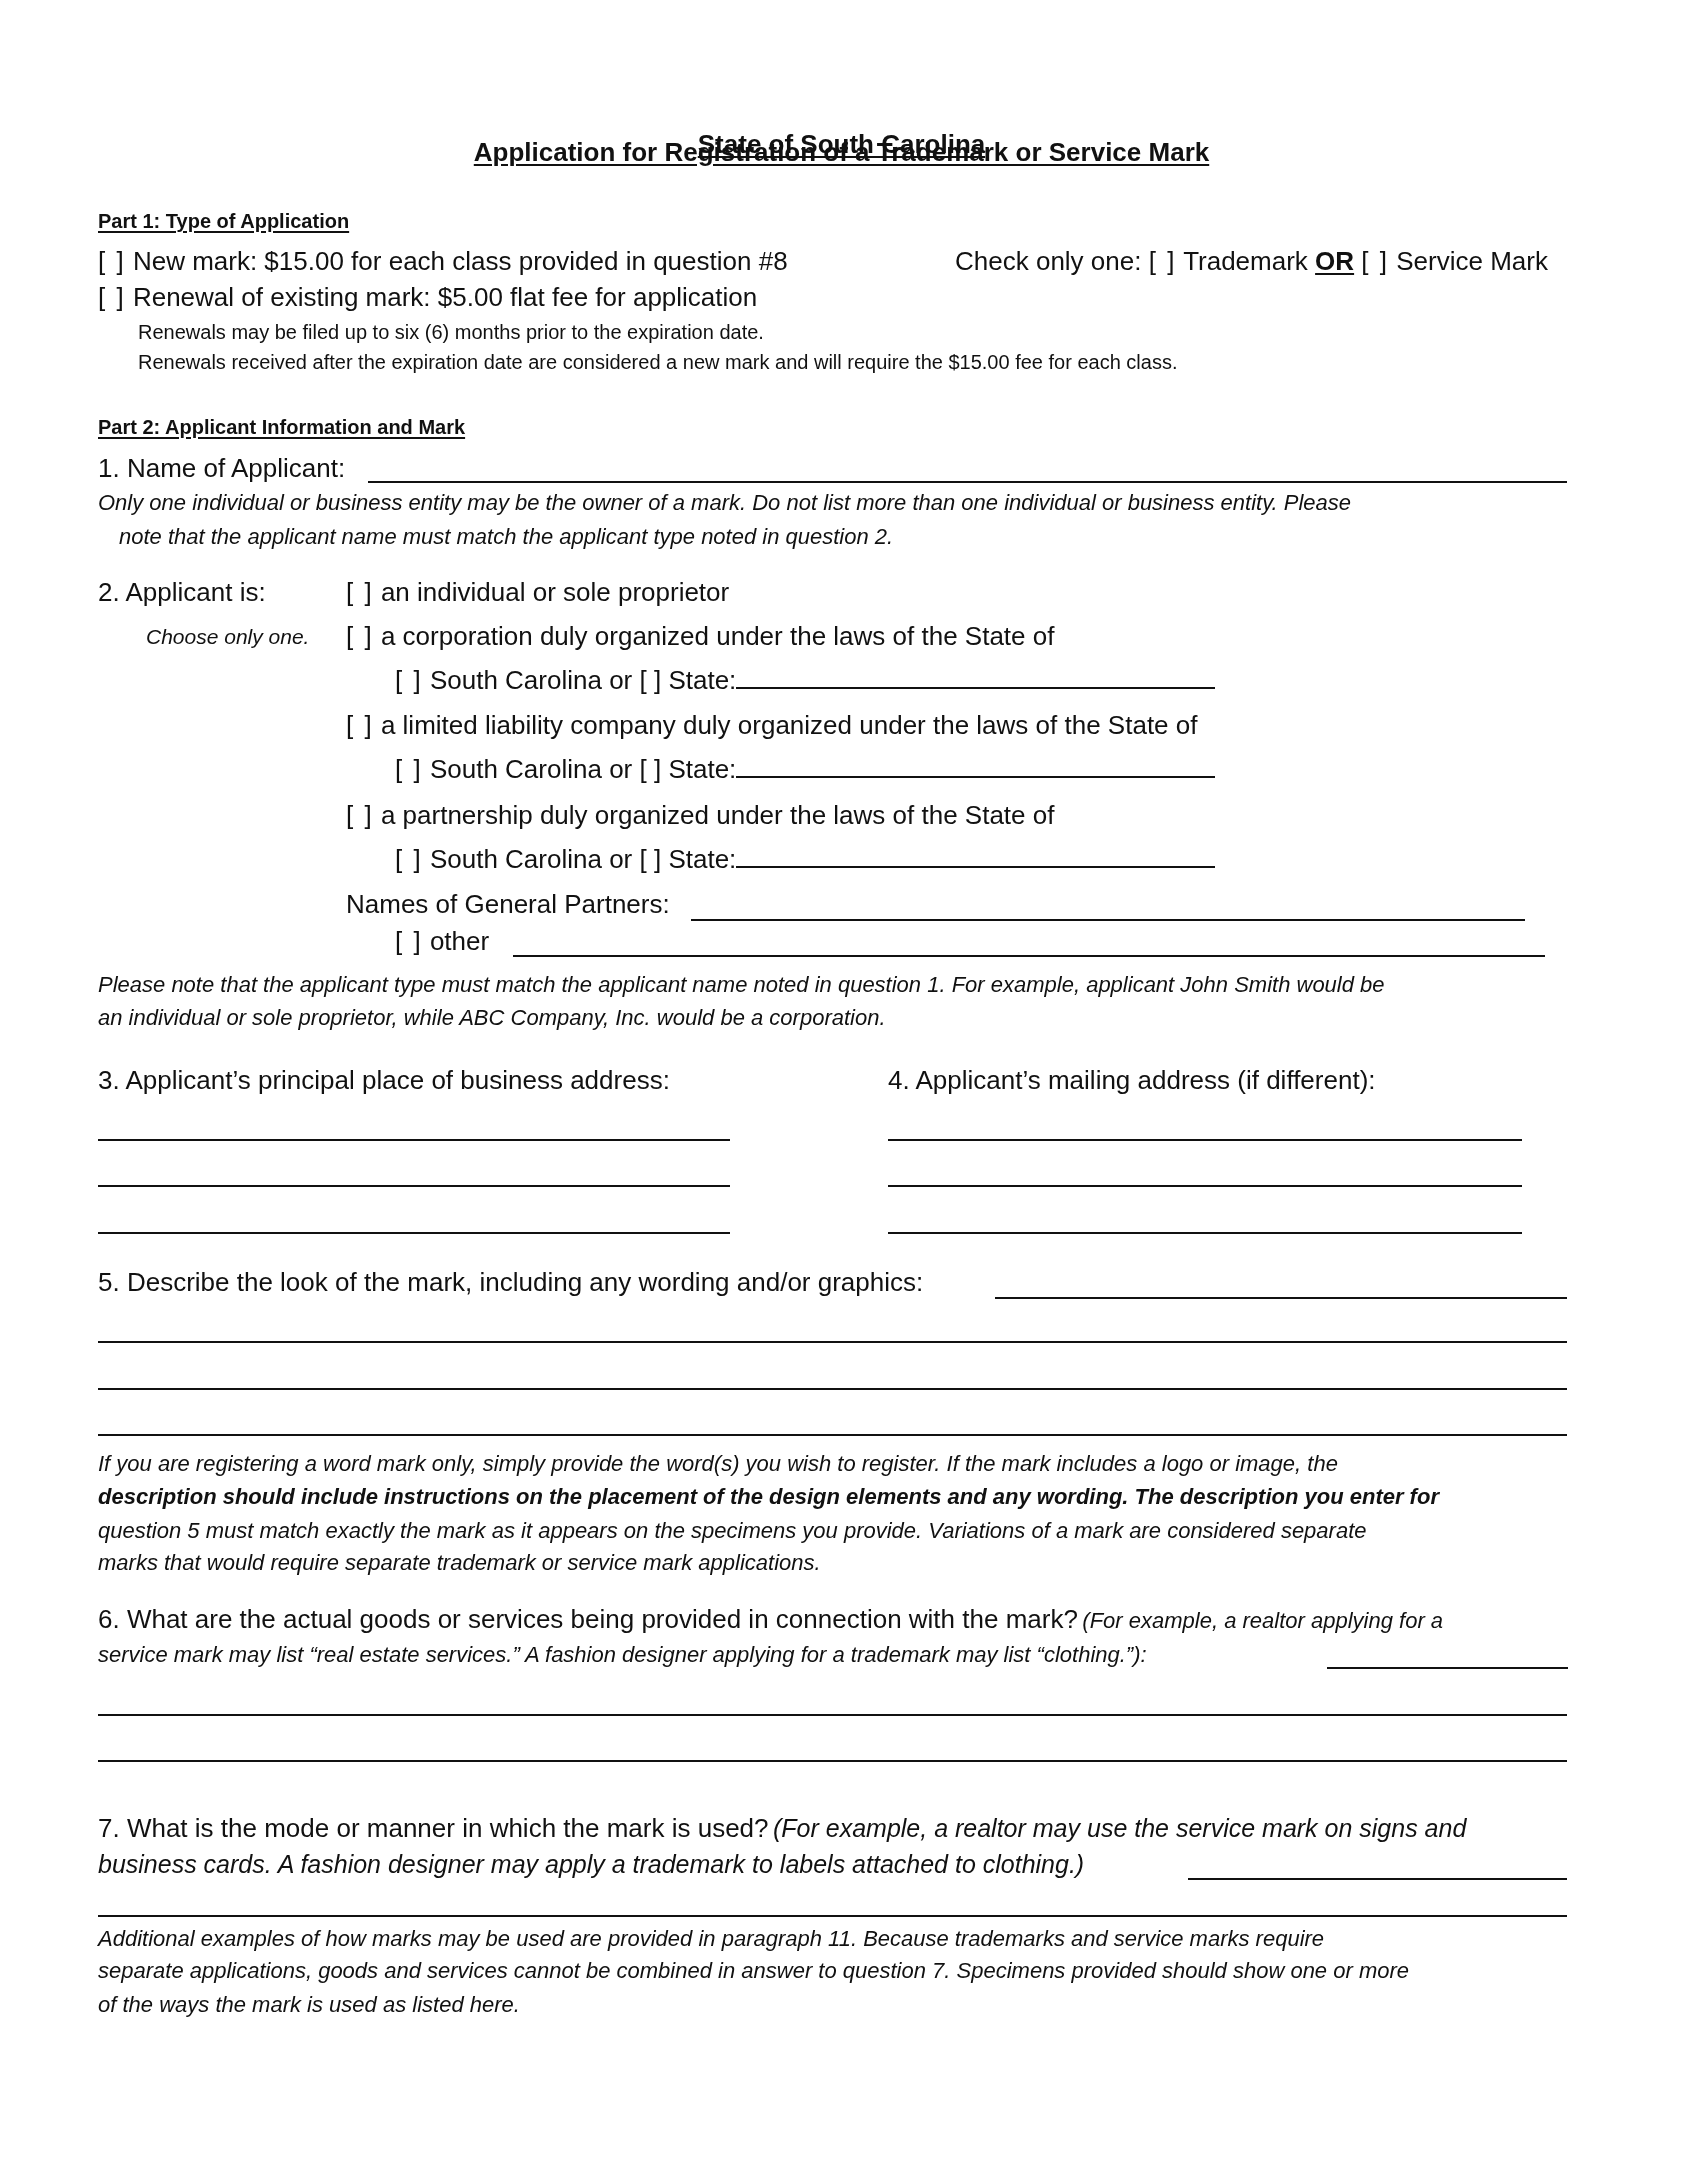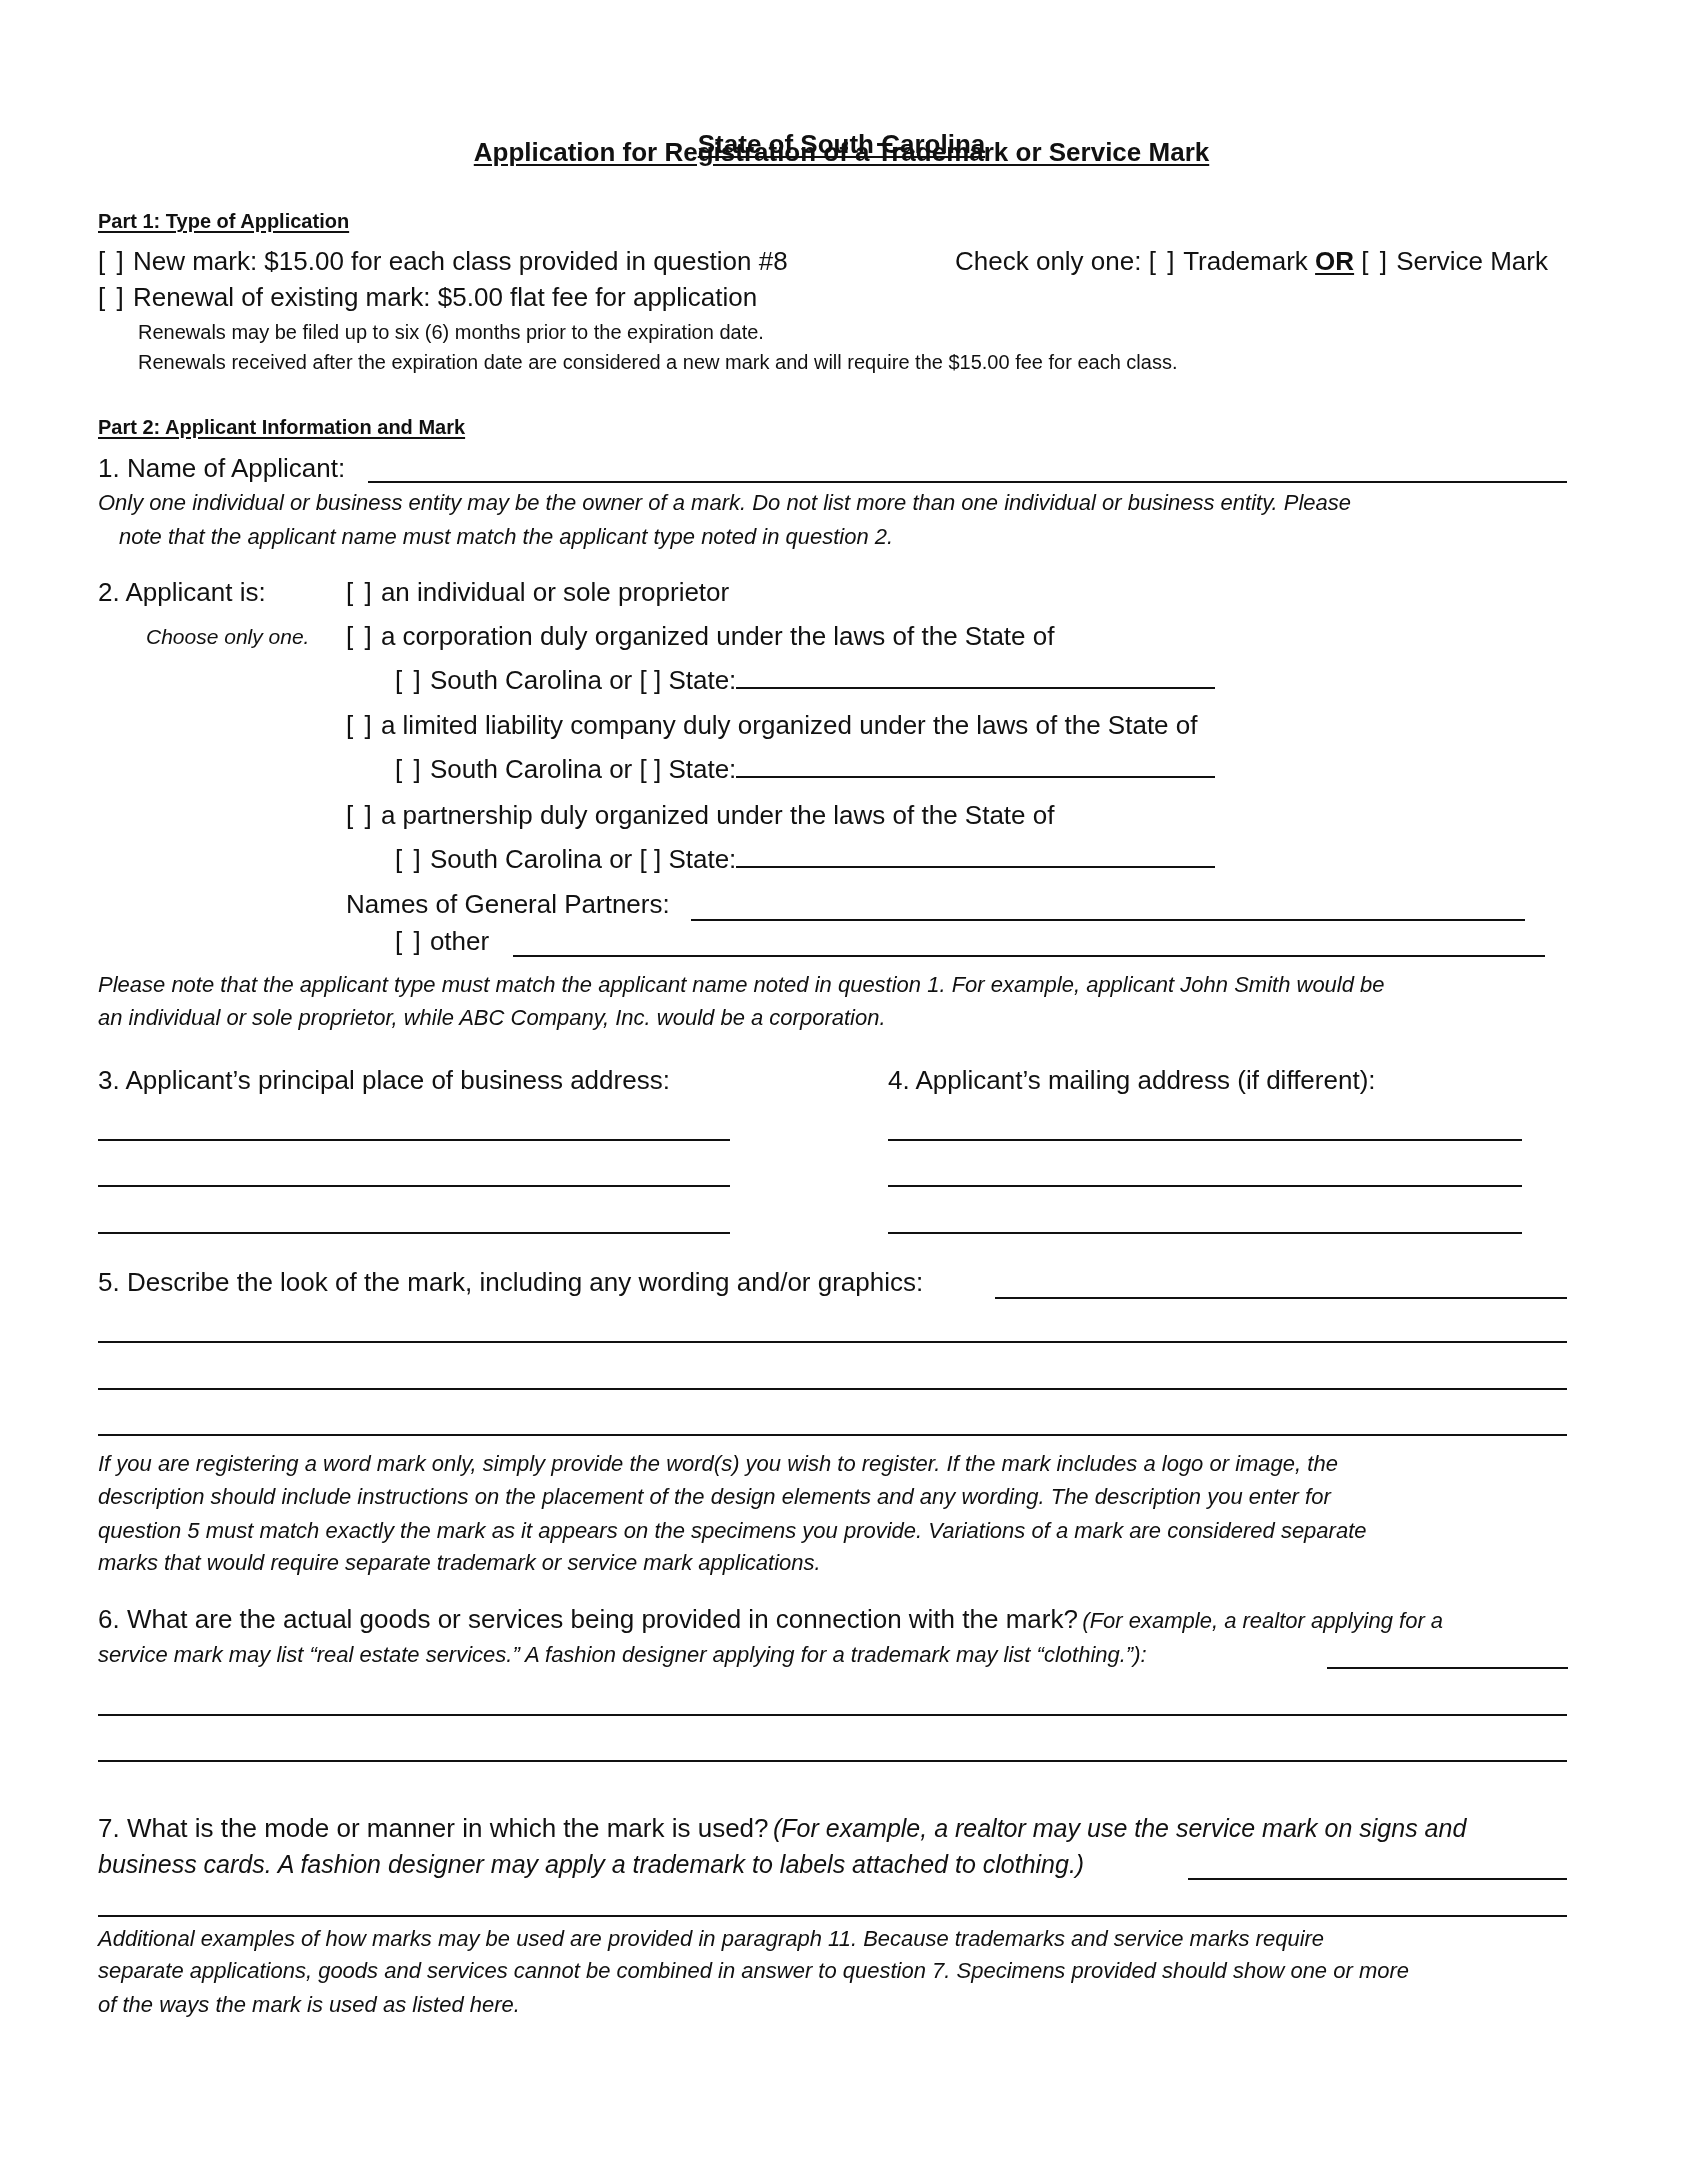--- a/index.html
+++ b/index.html
@@ -118,21 +118,21 @@
 <div class="line" style="left:888px; width:634px; top:1185px;"></div>
 <div class="line" style="left:888px; width:634px; top:1232px;"></div>
 
 <div class="abs t" style="left:98px; top:1267px;">5. Describe the look of the mark, including any wording and/or graphics:</div>
 <div class="line" style="left:995px; width:572px; top:1297px;"></div>
 <div class="line" style="left:98px; width:1469px; top:1341px;"></div>
 <div class="line" style="left:98px; width:1469px; top:1388px;"></div>
 <div class="line" style="left:98px; width:1469px; top:1434px;"></div>
 
 <div class="abs it" style="left:98px; top:1451px;">If you are registering a word mark only, simply provide the word(s) you wish to register. If the mark includes a logo or image, the</div>
-<div class="abs it" style="left:98px; top:1484px;">description should include instructions on the placement of the design elements and any wording. The description you enter for</div>
+<div class="abs it" style="left:98px; top:1484px;font-weight:bold;">description should include instructions on the placement of the design elements and any wording. The description you enter for</div>
 <div class="abs it" style="left:98px; top:1518px;">question 5 must match exactly the mark as it appears on the specimens you provide. Variations of a mark are considered separate</div>
 <div class="abs it" style="left:98px; top:1550px;">marks that would require separate trademark or service mark applications.</div>
 
 <div class="abs" style="left:98px; top:1604px;">
   <span class="t">6. What are the actual goods or services being provided in connection with the mark?</span>
   <span class="it">(For example, a realtor applying for a</span>
 </div>
 <div class="abs it" style="left:98px; top:1642px;">service mark may list “real estate services.”  A fashion designer applying for a trademark may list “clothing.”):</div>
 <div class="line" style="left:1327px; width:241px; top:1667px;"></div>
 <div class="line" style="left:98px; width:1469px; top:1714px;"></div>

